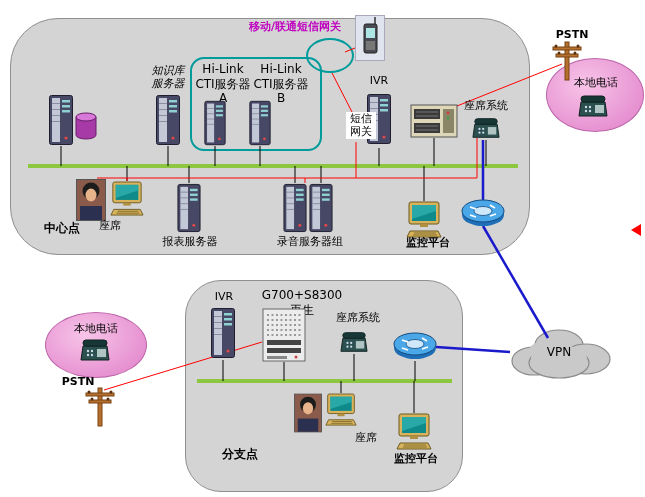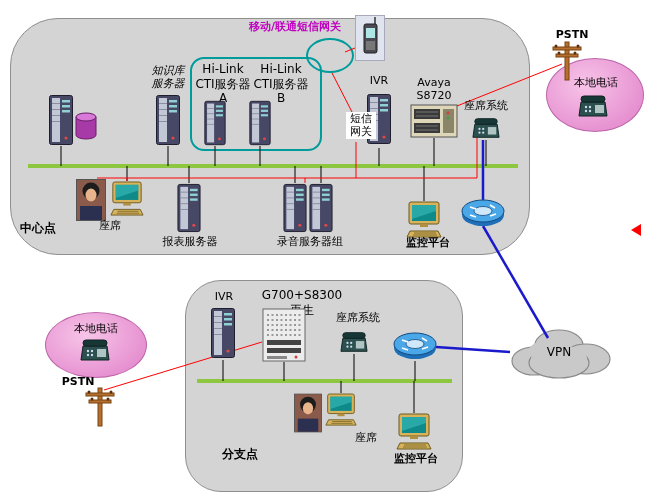--- a/index.html
+++ b/index.html
@@ -227,22 +227,20 @@
 
   <div class="lbl" style="left:366px;top:74px;width:26px;">IVR</div>
   <div class="icon" style="left:366px;top:90px;width:26px;height:58px;">
       <svg viewBox="0 0 26 52">
         <use href="#sym-server"></use>
       </svg>
     </div>
   <div class="lbl boxed" style="left:340px;top:112px;width:30px;">短信
 网关</div>
 
-  <div class="lbl" style="left:408px;top:76px;width:52px;">Avaya
-S8720</div>
   <div class="icon" style="left:410px;top:104px;width:48px;height:34px;">
       <svg viewBox="0 0 48 34">
         <use href="#sym-avaya"></use>
       </svg>
     </div>
 
   <div class="lbl" style="left:458px;top:99px;width:56px;">座席系统</div>
   <div class="icon" style="left:472px;top:116px;width:28px;height:24px;">
       <svg viewBox="0 0 30 24">
         <use href="#sym-phone"></use>
@@ -286,21 +284,21 @@
       </svg>
     </div>
   <div class="lbl bold" style="left:398px;top:236px;width:60px;">监控平台</div>
 
   <div class="icon" style="left:460px;top:198px;width:46px;height:30px;">
       <svg viewBox="0 0 46 30">
         <use href="#sym-router"></use>
       </svg>
     </div>
 
-  <div class="lbl bold s12" style="left:20px;top:221px;width:48px;text-align:left;">中心点</div>
+  <div class="lbl bold s12" style="left:32px;top:221px;width:48px;text-align:right;">中心点</div>
 
   <div class="lbl bold" style="left:550px;top:28px;width:44px;">PSTN</div>
   <div class="icon" style="left:549px;top:40px;width:36px;height:42px;">
       <svg viewBox="0 0 36 42">
         <use href="#sym-pole"></use>
       </svg>
     </div>
   <div class="lbl" style="left:566px;top:76px;width:60px;">本地电话</div>
   <div class="icon" style="left:578px;top:94px;width:30px;height:24px;">
       <svg viewBox="0 0 30 24">

